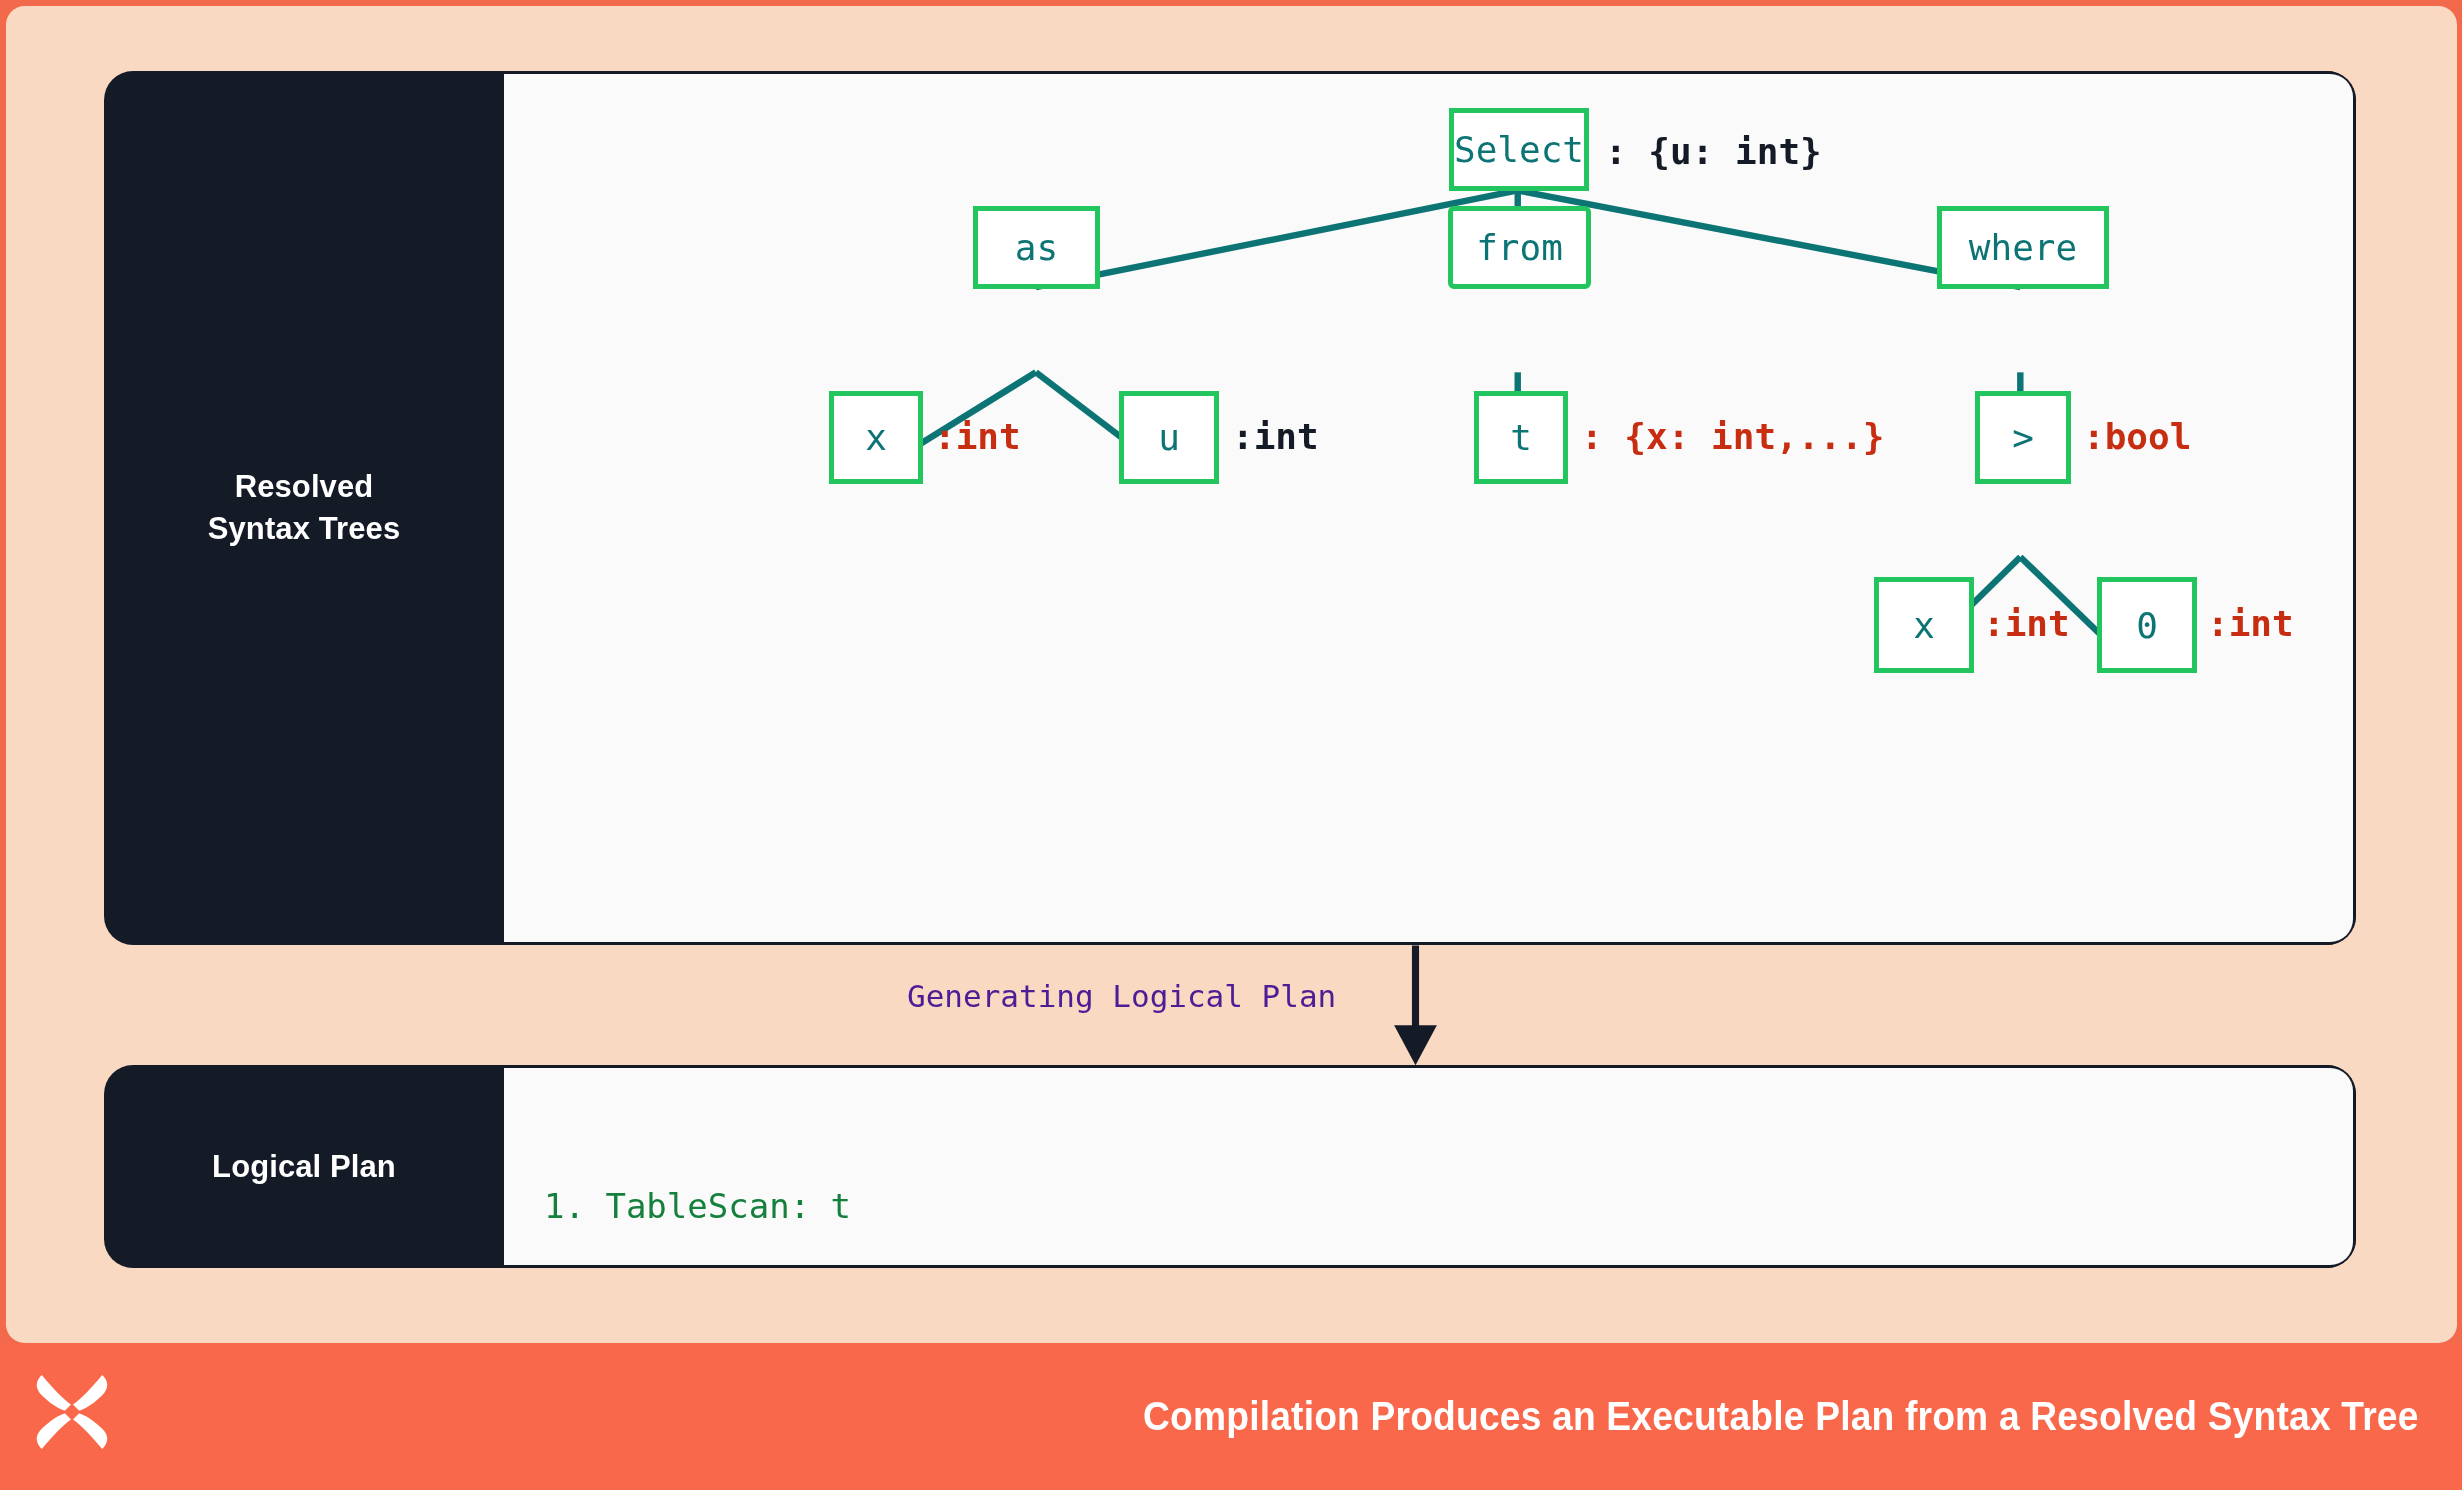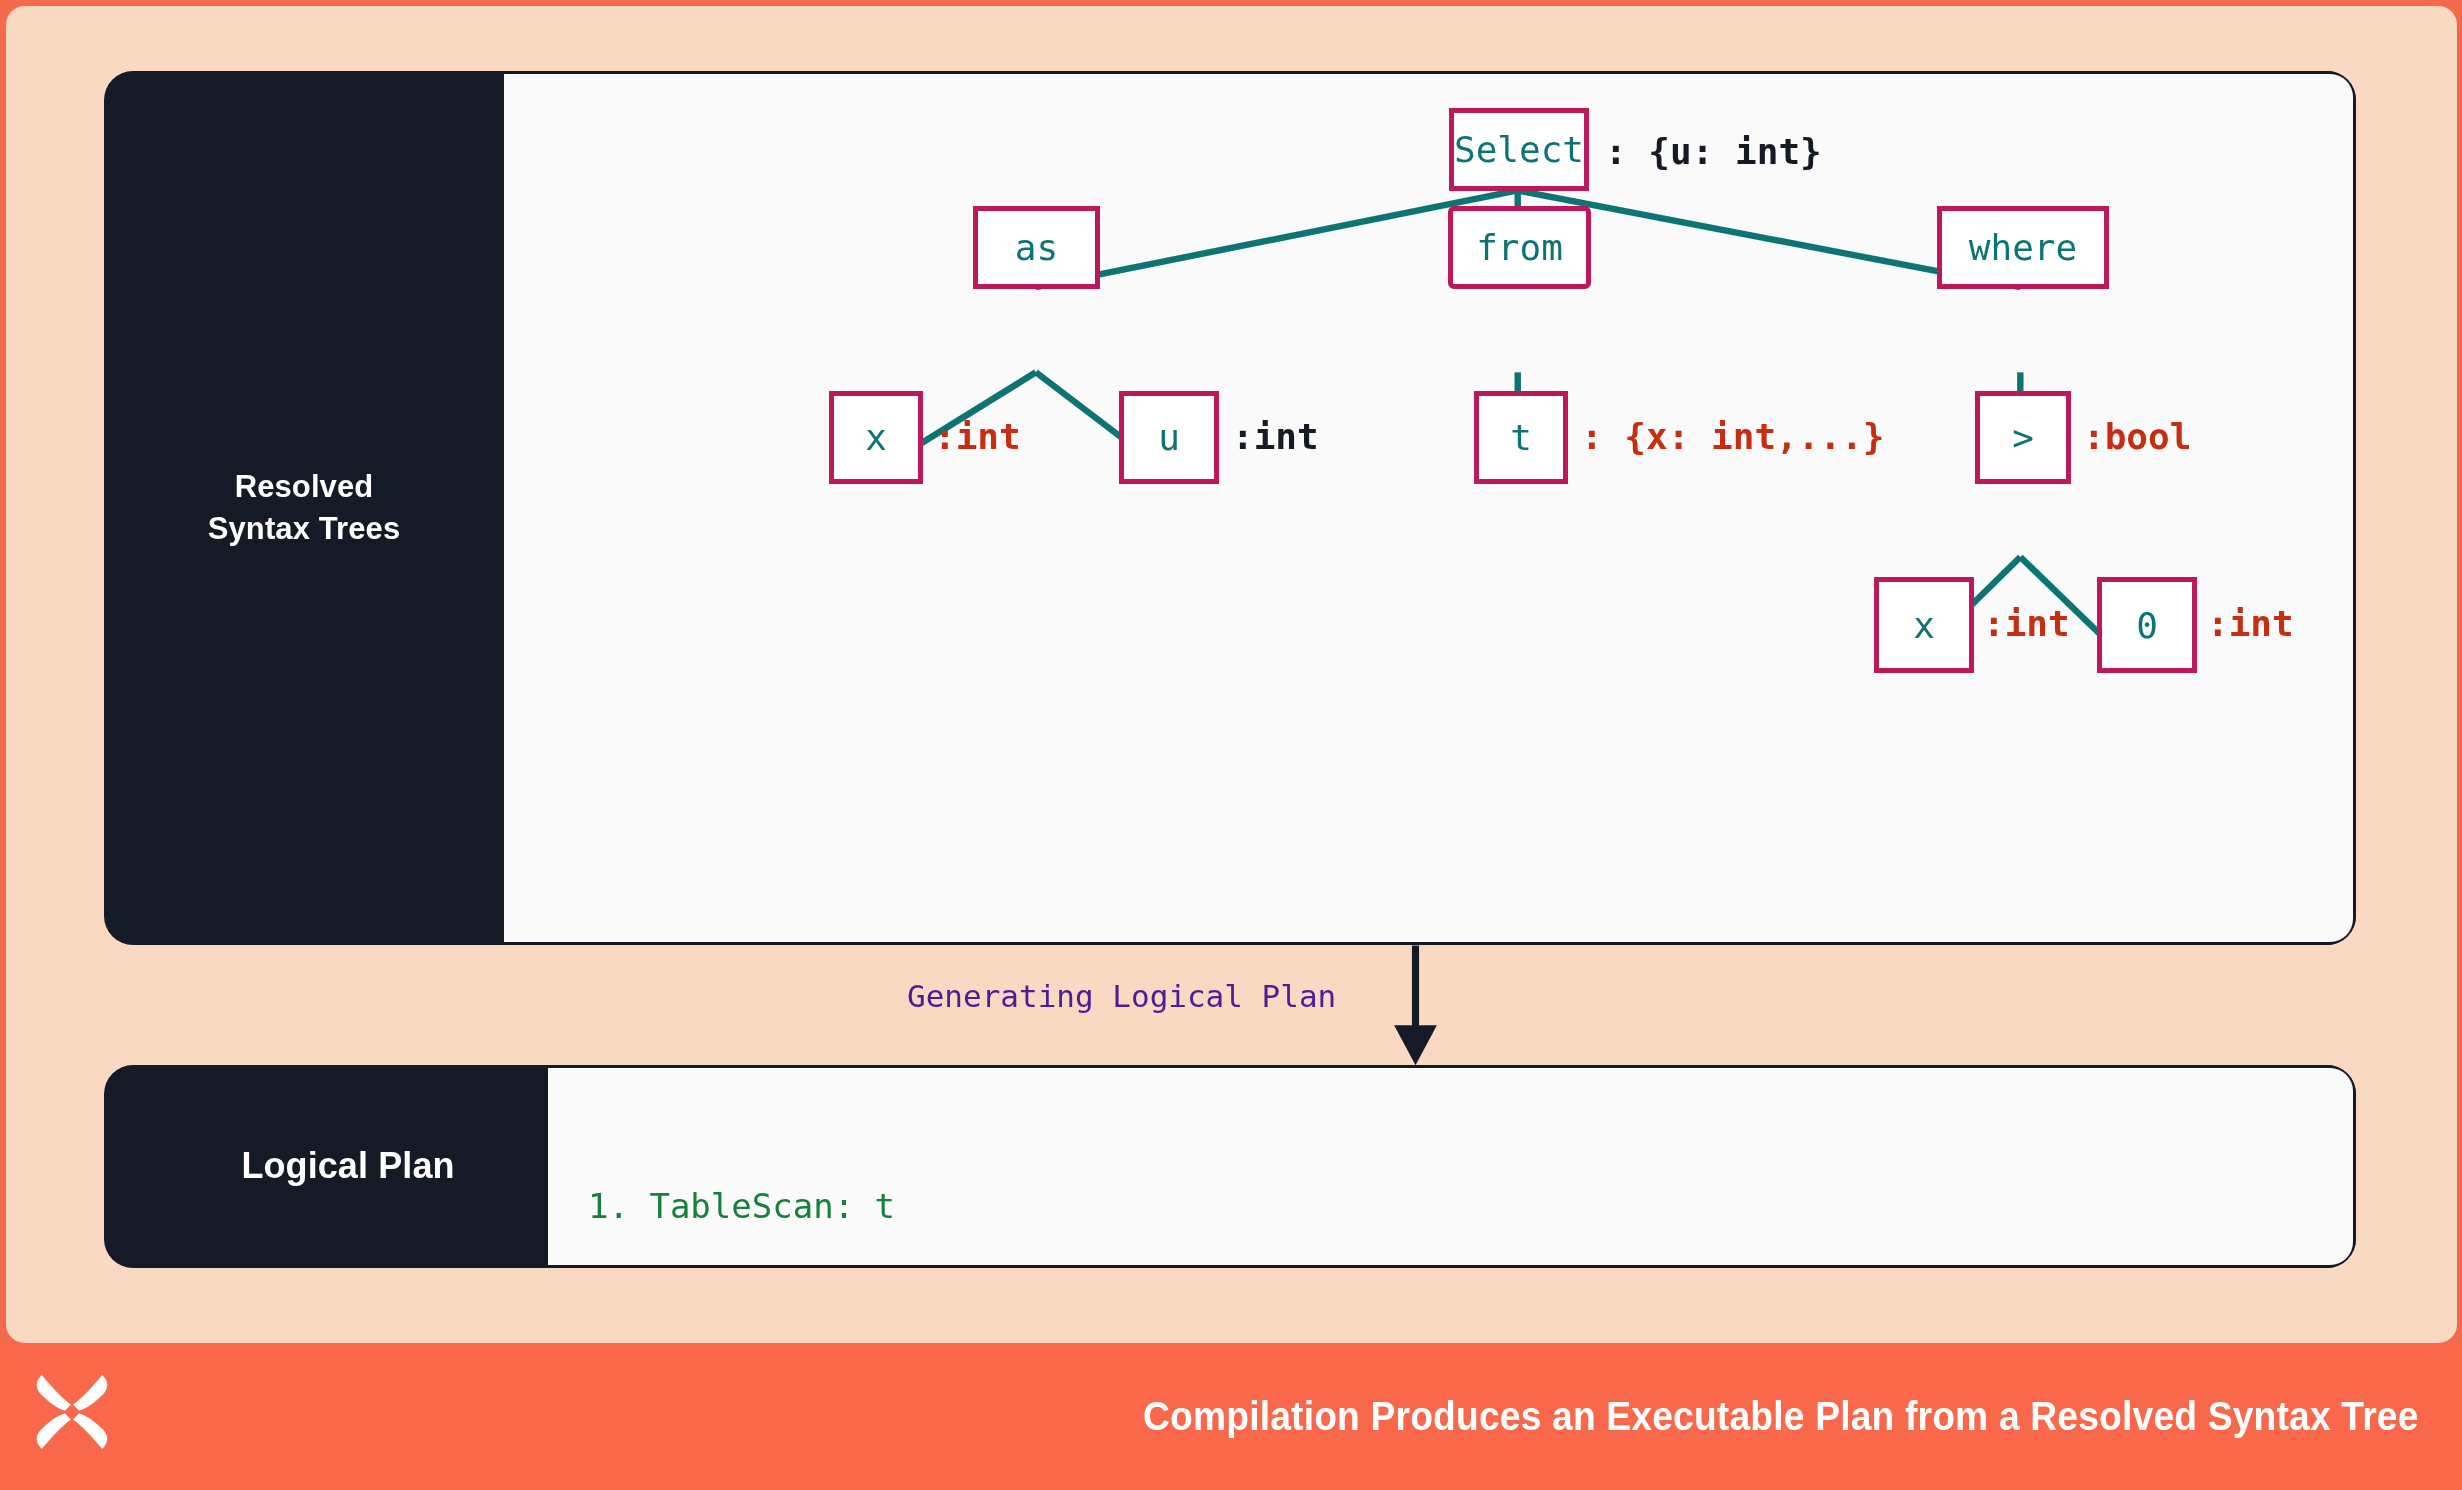--- a/index.html
+++ b/index.html
@@ -48,30 +48,30 @@
     border-radius:0 26px 26px 0;
     box-sizing:border-box;
   }
 
   
   #tree-panel{left:104px;top:71px;width:2252px;height:874px;}
   #tree-panel .panel-label{width:400px;font-size:31px;}
 
   
   #plan-panel{left:104px;top:1065px;width:2252px;height:203px;}
-  #plan-panel .panel-label{width:400px;font-size:36px;padding-left:44px;}
+  #plan-panel .panel-label{width:400px;font-size:31px;}
 
   
   .tree-svg{position:absolute;left:0;top:0;width:100%;height:100%;}
 
   
   .node{
     position:absolute;
     background:#FFFFFF;
-    border:5px solid #be185d;
+    border:5px solid #22c55e;
     box-sizing:border-box;
     display:flex;align-items:center;justify-content:center;
     color:#0C7474;
     font-family:"DejaVu Sans Mono","Liberation Mono",monospace;
     font-size:36px;
     z-index:3;
   }
   .ann{
     position:absolute;
     font-family:"DejaVu Sans Mono","Liberation Mono",monospace;

